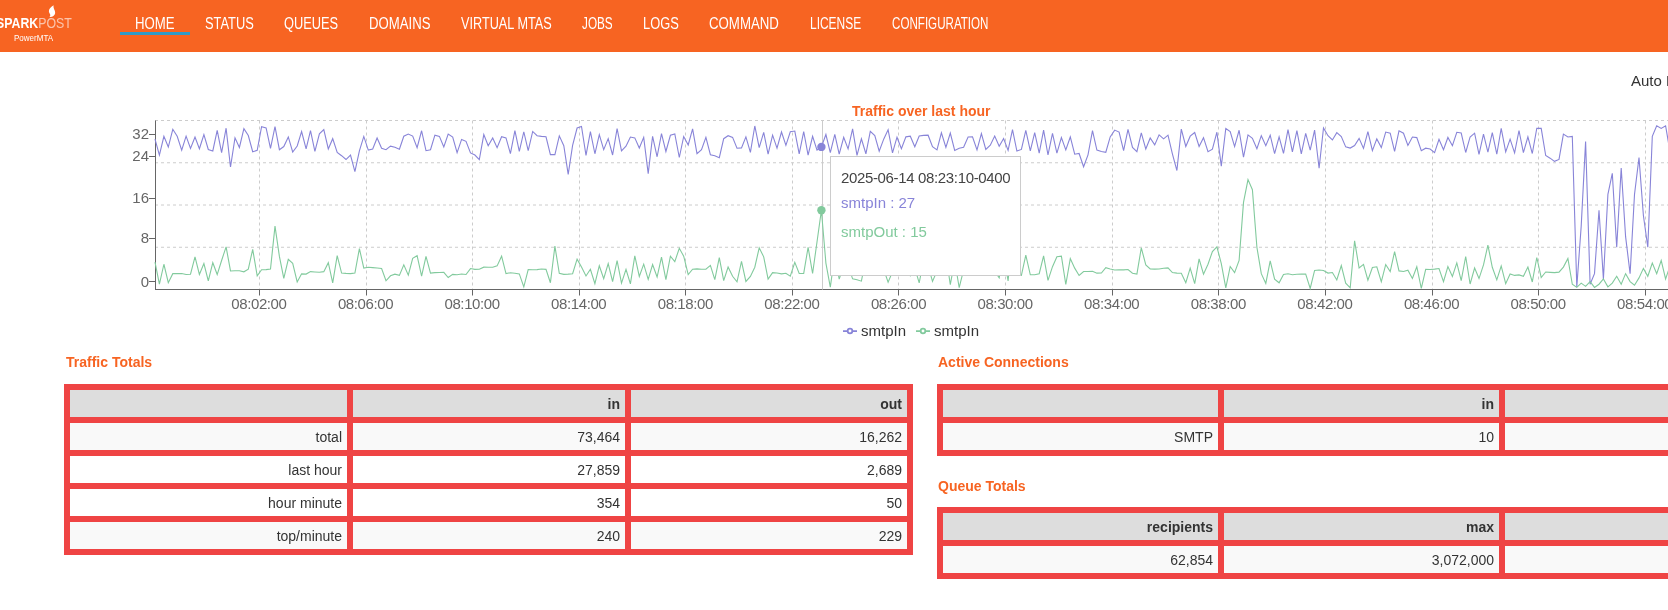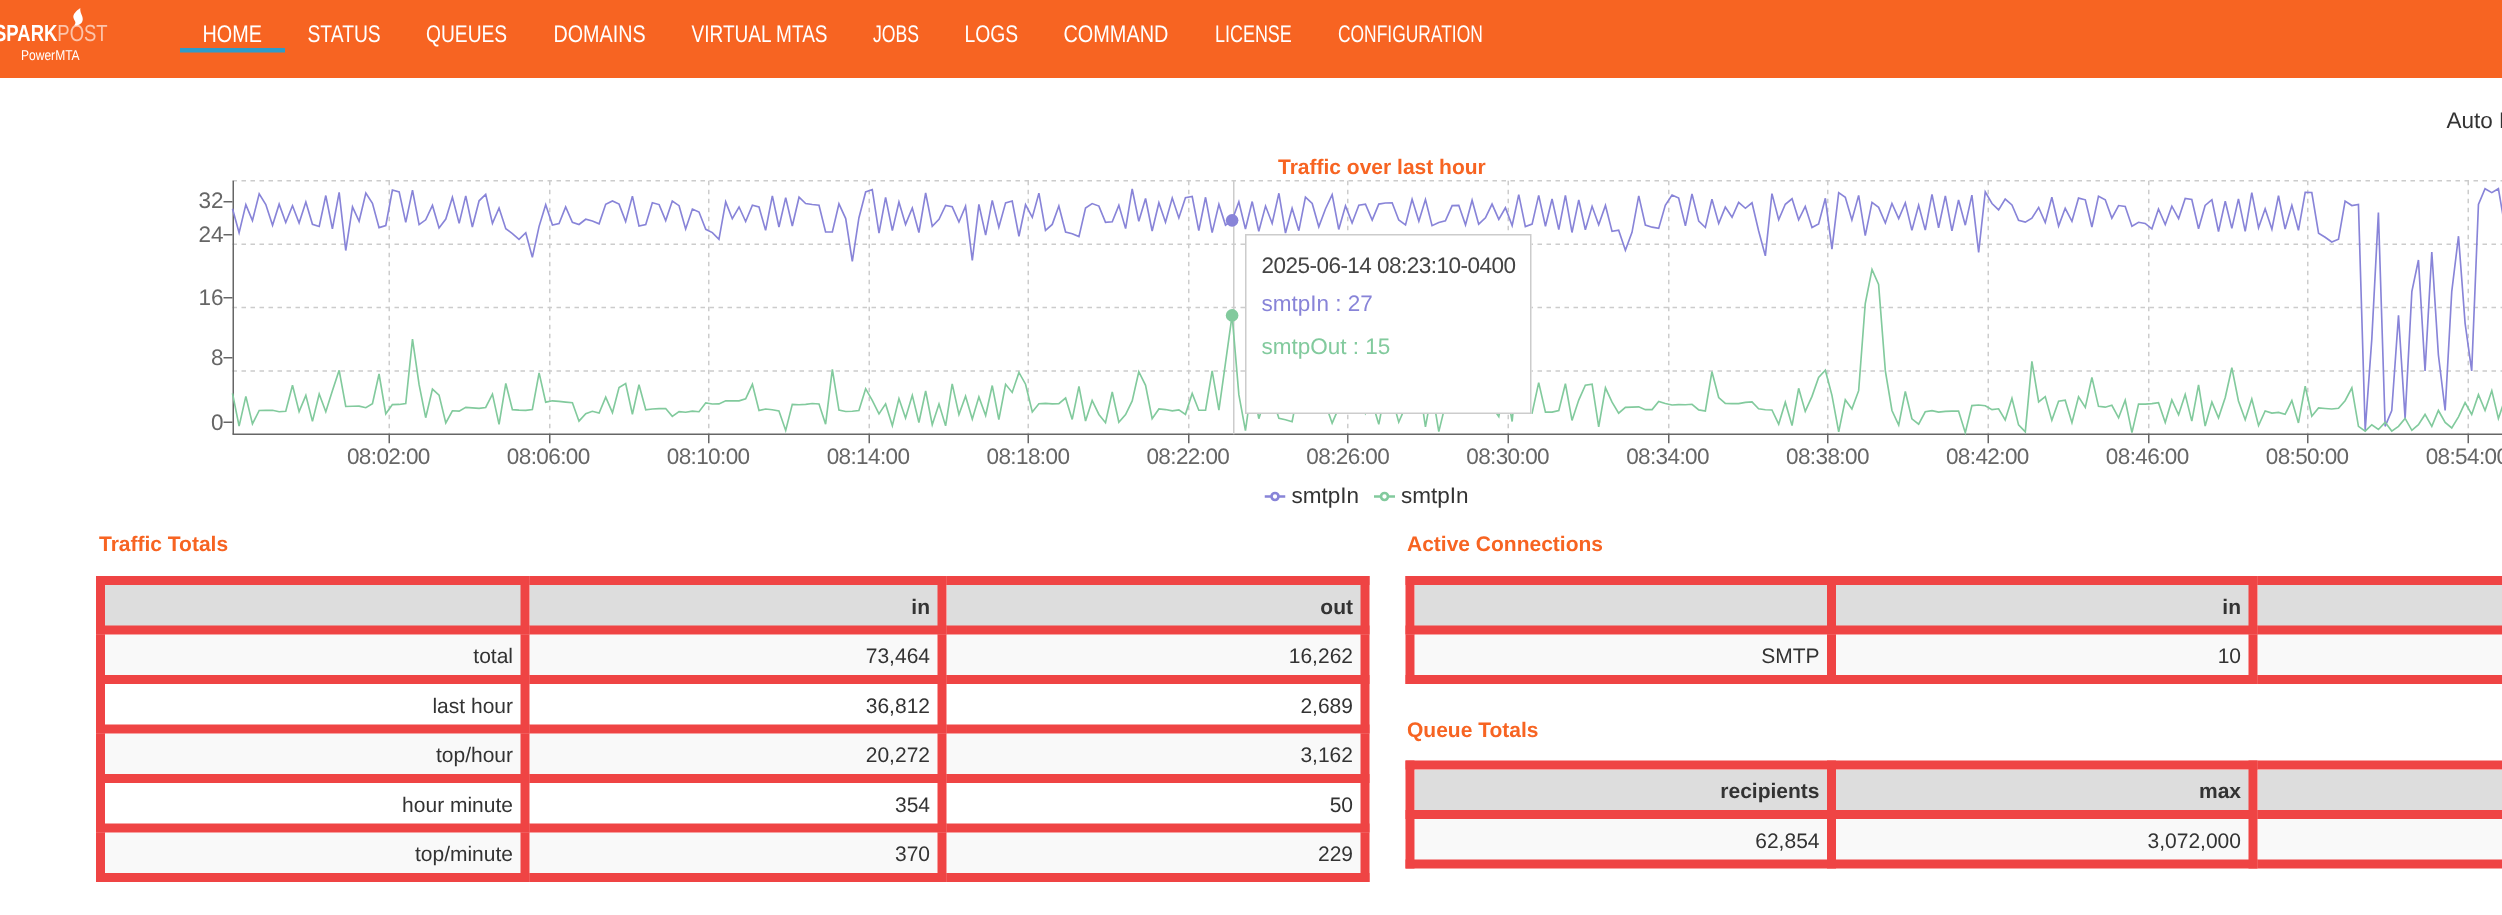--- a/index.html
+++ b/index.html
@@ -160,36 +160,31 @@
           <th>in</th>
           <th>out</th>
         </tr>
 <tr class="odd">
           <td>total</td>
           <td>73,464</td>
           <td>16,262</td>
         </tr>
 <tr>
           <td>last hour</td>
-          <td>36,812</td>
+          <td>27,859</td>
           <td>2,689</td>
-        </tr>
-<tr class="odd">
-          <td>top/hour</td>
-          <td>20,272</td>
-          <td>3,162</td>
         </tr>
 <tr>
           <td>hour minute</td>
           <td>354</td>
           <td>50</td>
         </tr>
 <tr class="odd">
           <td>top/minute</td>
-          <td>370</td>
+          <td>240</td>
           <td>229</td>
         </tr>
 </tbody>
     </table>
 <table class="tbl" style="left:937px;top:384px;width:843px">
 <colgroup>
         <col style="width:281px">
         <col style="width:281px">
         <col style="width:281px">
       </colgroup>

